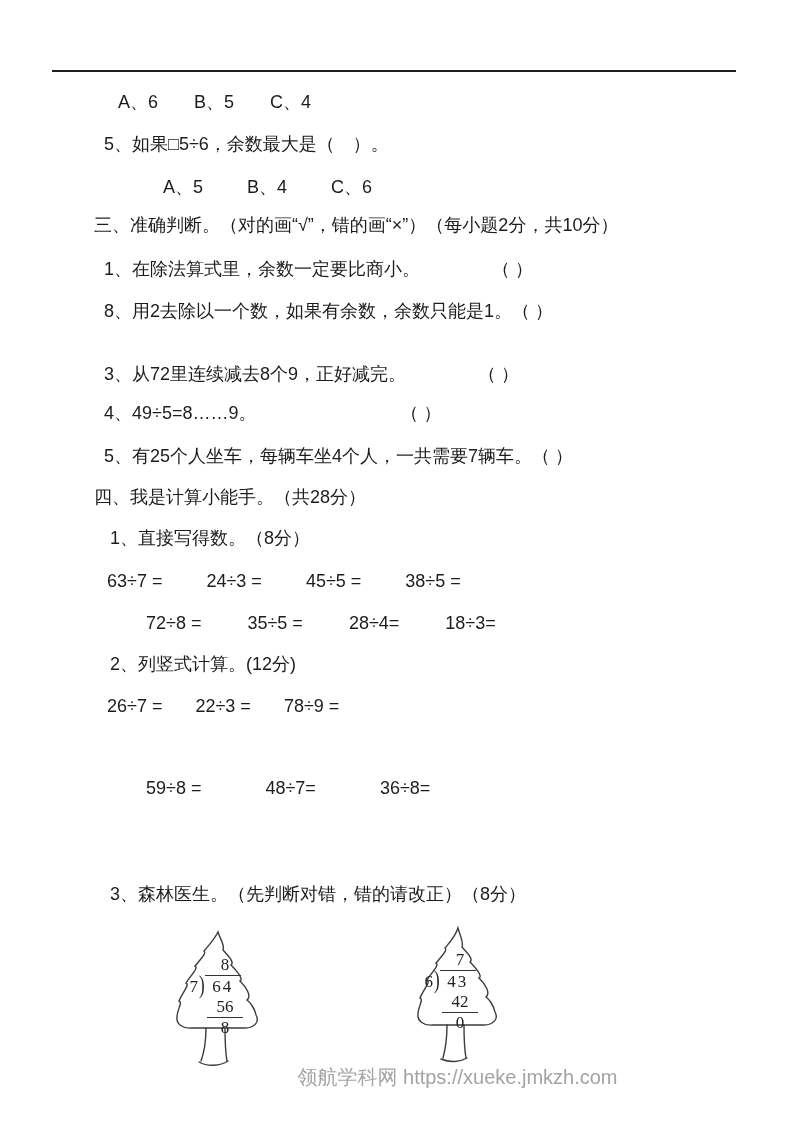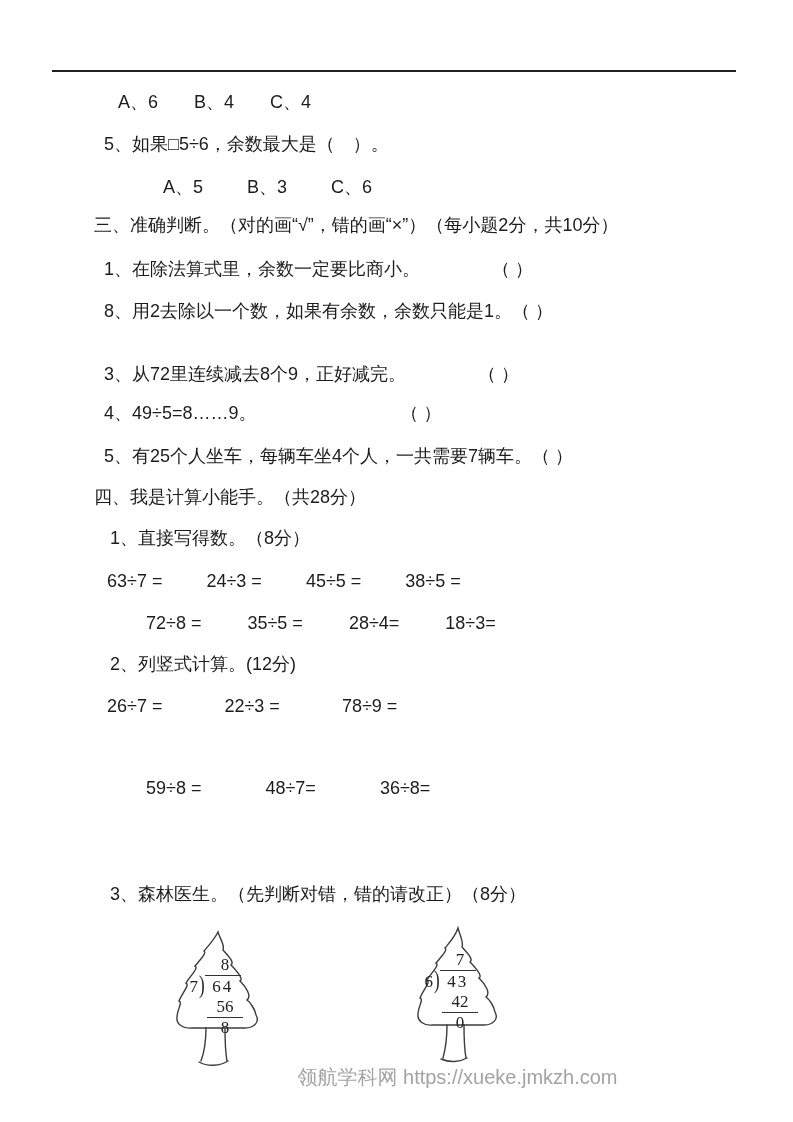--- a/index.html
+++ b/index.html
@@ -21,21 +21,21 @@
     line-height:24px;
     white-space:pre;
     color:#1c1c1c;
   }
   .opts{display:flex;}
   .opts-1{gap:36px;}
   .opts-2{gap:44px;}
   .mathrow{display:flex;}
   .g1{gap:44px;}
   .g2{gap:46px;}
-  .g3{gap:62px;}
+  .g3{gap:33px;}
   .g4{gap:64px;}
   .mathrow span{white-space:pre;}
   .footer{
     position:absolute;
     left:0;right:0;
     text-align:center;
     padding-left:122px;
     box-sizing:border-box;
     font-size:20px;
     color:#a3a3a3;
@@ -79,28 +79,28 @@
 </style>
 </head>
 <body>
 
 <div class="page">
 
   <div class="rule" style="left:52px;top:70px;width:684px;"></div>
 
   <div class="line opts opts-1" style="left:118px;top:90px;">
     <span>A、6</span>
-    <span>B、4</span>
+    <span>B、5</span>
     <span>C、4</span>
   </div>
 
   <div class="line" style="left:104px;top:132px;">5、如果□5÷6，余数最大是（　）。</div>
   <div class="line opts opts-2" style="left:163px;top:175px;">
     <span>A、5</span>
-    <span>B、3</span>
+    <span>B、4</span>
     <span>C、6</span>
   </div>
 
   <div class="line" style="left:94px;top:213px;">三、准确判断。（对的画“√”，错的画“×”）（每小题2分，共10分）</div>
   <div class="line" style="left:104px;top:257px;">1、在除法算式里，余数一定要比商小。　　　　（ ）</div>
   <div class="line" style="left:104px;top:299px;">8、用2去除以一个数，如果有余数，余数只能是1。（ ）</div>
   <div class="line" style="left:104px;top:362px;">3、从72里连续减去8个9，正好减完。　　　　（ ）</div>
   <div class="line" style="left:104px;top:401px;">4、49÷5=8……9。　　　　　　　　（ ）</div>
   <div class="line" style="left:104px;top:444px;">5、有25个人坐车，每辆车坐4个人，一共需要7辆车。（ ）</div>
 

